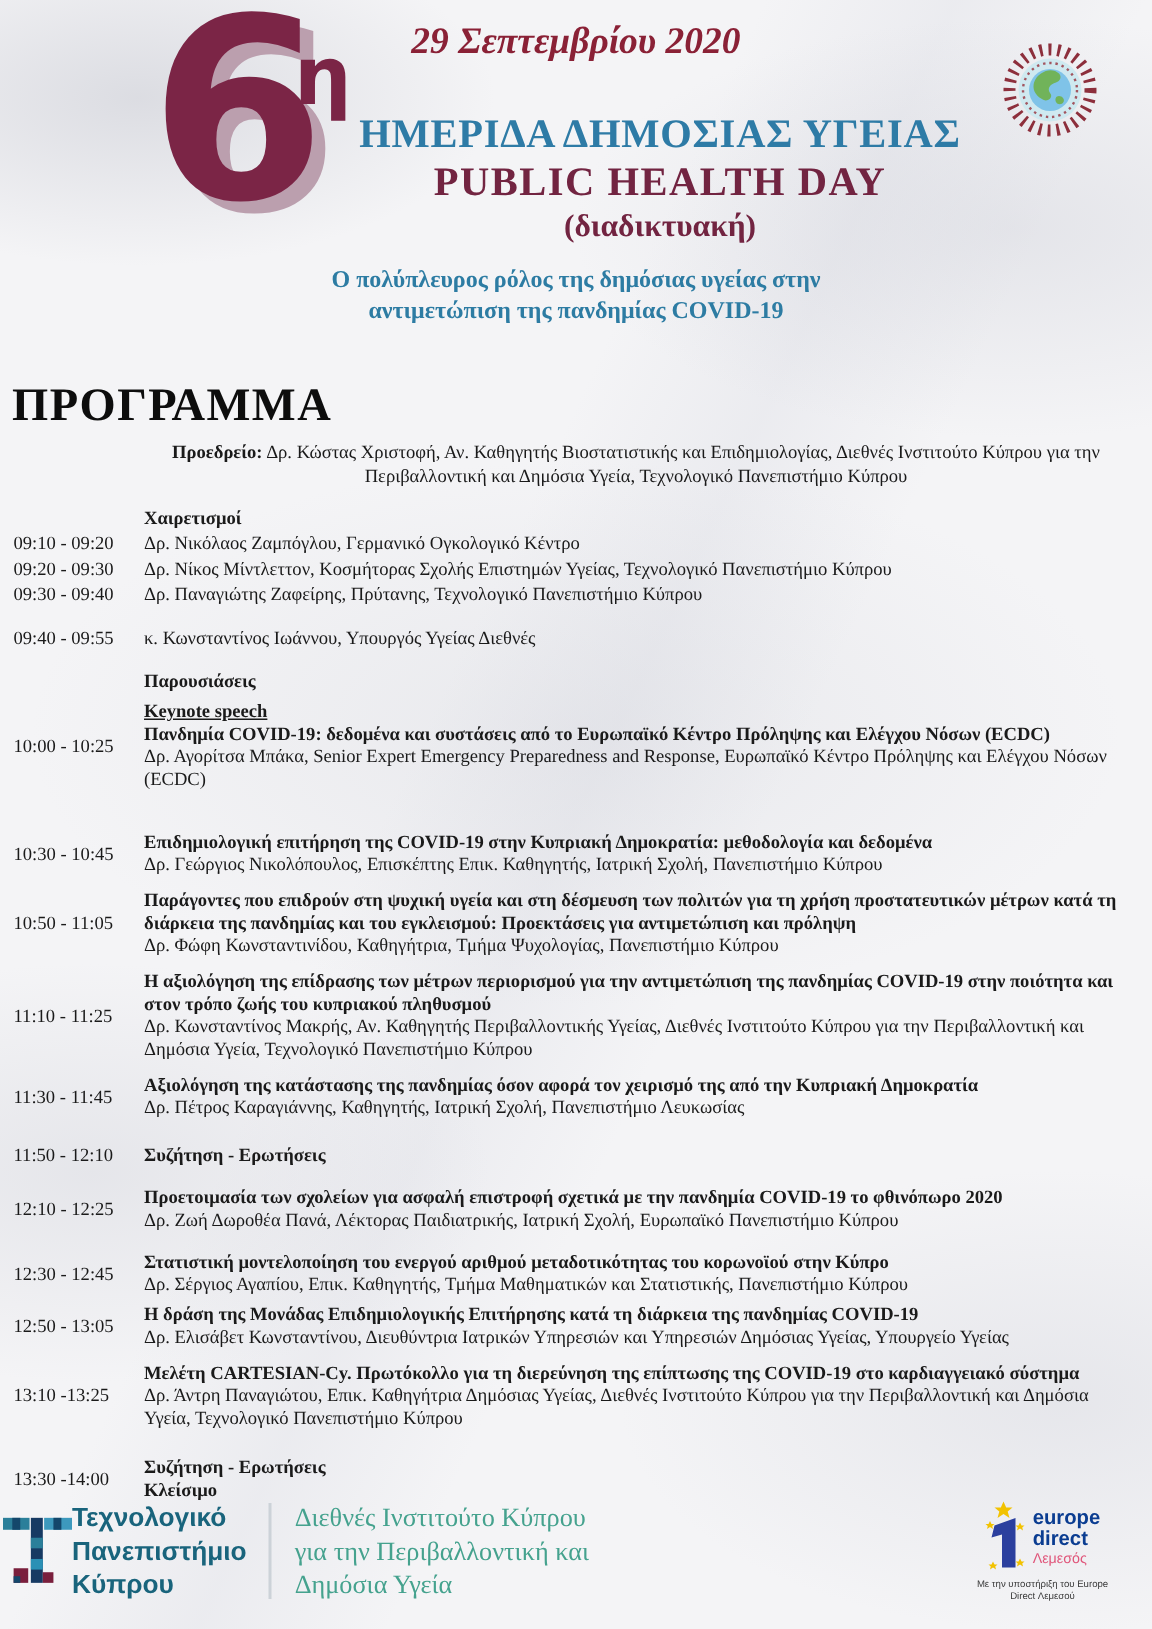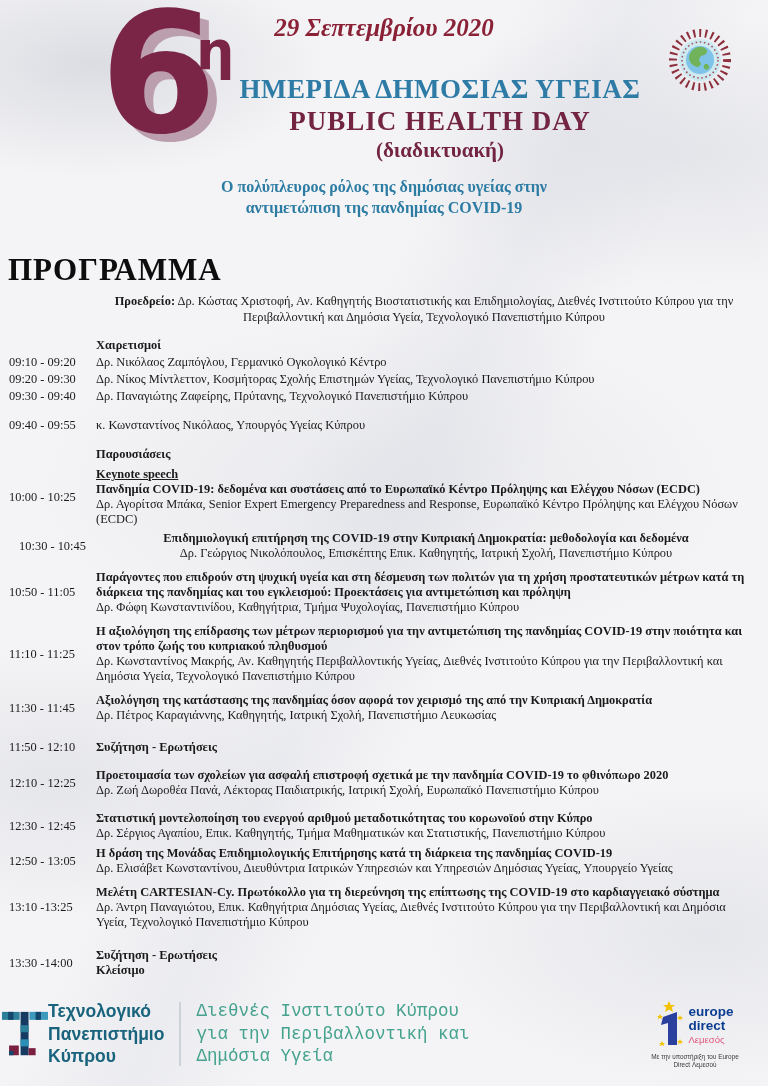--- a/index.html
+++ b/index.html
@@ -41,41 +41,41 @@
   .row .time{width:87px; flex:none; padding-left:9px; align-self:center; white-space:nowrap;}
   .row .content{flex:1; padding-right:12px;}
   .line{margin:0;}
   .b{font-weight:bold;}
   .u{text-decoration:underline;}
   .section .content{font-weight:bold;}
   .row:nth-child(1){margin-top:13px;}
   .row:nth-child(5){margin-top:14px;}
   .row:nth-child(6){margin-top:14px;}
   .row:nth-child(7){margin-top:5px;}
-  .row:nth-child(8){margin-top:4px;text-align:center;}
+  .row:nth-child(8){margin-top:27px;}
   .row:nth-child(9){margin-top:9px;}
   .row:nth-child(10){margin-top:9px;}
   .row:nth-child(11){margin-top:9px;}
   .row:nth-child(12){margin-top:17px;}
   .row:nth-child(13){margin-top:13px;}
   .row:nth-child(14){margin-top:13px;}
   .row:nth-child(15){margin-top:5px;}
   .row:nth-child(16){margin-top:9px;}
   .row:nth-child(17){margin-top:18px;}
   
   .footer{position:absolute; left:0; right:0; bottom:0; height:104px;
           display:flex; align-items:center;}
   .patronage{margin-left:14px; width:146px; text-align:center; flex:none;}
   .patronage .cap{font-size:11.3px; line-height:1.2; color:#111; margin-top:2px;}
   .cut{display:flex; align-items:center; margin-left:2px; flex:none;}
   .cut-logo{width:46px; height:54px; flex:none;}
   .cut-name{margin-left:0; font-family:"Liberation Sans",sans-serif; font-weight:bold;
             font-size:17.5px; line-height:1.28; color:#19647c;}
   .vdivider{width:2px; height:64px; background:#ccd2d8; margin:0 15px; flex:none;}
-  .institute{font-family:Liberation Mono, monospace; font-size:17.5px; line-height:1.3;
+  .institute{font-family:Liberation Serif, serif; font-size:17.5px; line-height:1.3;
              color:#45a28e; flex:none;}
   .ed{margin-left:auto; margin-right:12px; width:122px; text-align:center; flex:none;}
   .ed-top{display:flex; align-items:flex-start; justify-content:center;}
   .ed-one{width:30px; height:50px; flex:none;}
   .ed-words{text-align:left; margin-left:2px; margin-top:6px;
             font-family:"Liberation Sans",sans-serif;}
   .ed-europe,.ed-direct{font-size:13.5px; font-weight:bold; color:#0b3d91; line-height:1.05;}
   .ed-city{font-size:9.5px; color:#e0557a; margin-top:1px;}
   .ed-support{font-family:"Liberation Sans",sans-serif; font-size:6.4px; line-height:1.3;
               color:#3a3a3a; margin-top:4px;}
@@ -133,21 +133,21 @@
       </div>
       <div class="row item">
         <div class="time">09:30 - 09:40</div>
         <div class="content">
           <div class="line">Δρ. Παναγιώτης Ζαφείρης, Πρύτανης, Τεχνολογικό Πανεπιστήμιο Κύπρου</div>
         </div>
       </div>
       <div class="row item">
         <div class="time">09:40 - 09:55</div>
         <div class="content">
-          <div class="line">κ. Κωνσταντίνος Νικόλαος, Υπουργός Υγείας Κύπρου</div>
+          <div class="line">κ. Κωνσταντίνος Ιωάννου, Υπουργός Υγείας Διεθνές</div>
         </div>
       </div>
       <div class="row section">
         <div class="time"></div>
         <div class="content">
           <div class="line b">Παρουσιάσεις</div>
         </div>
       </div>
       <div class="row item">
         <div class="time">10:00 - 10:25</div>

